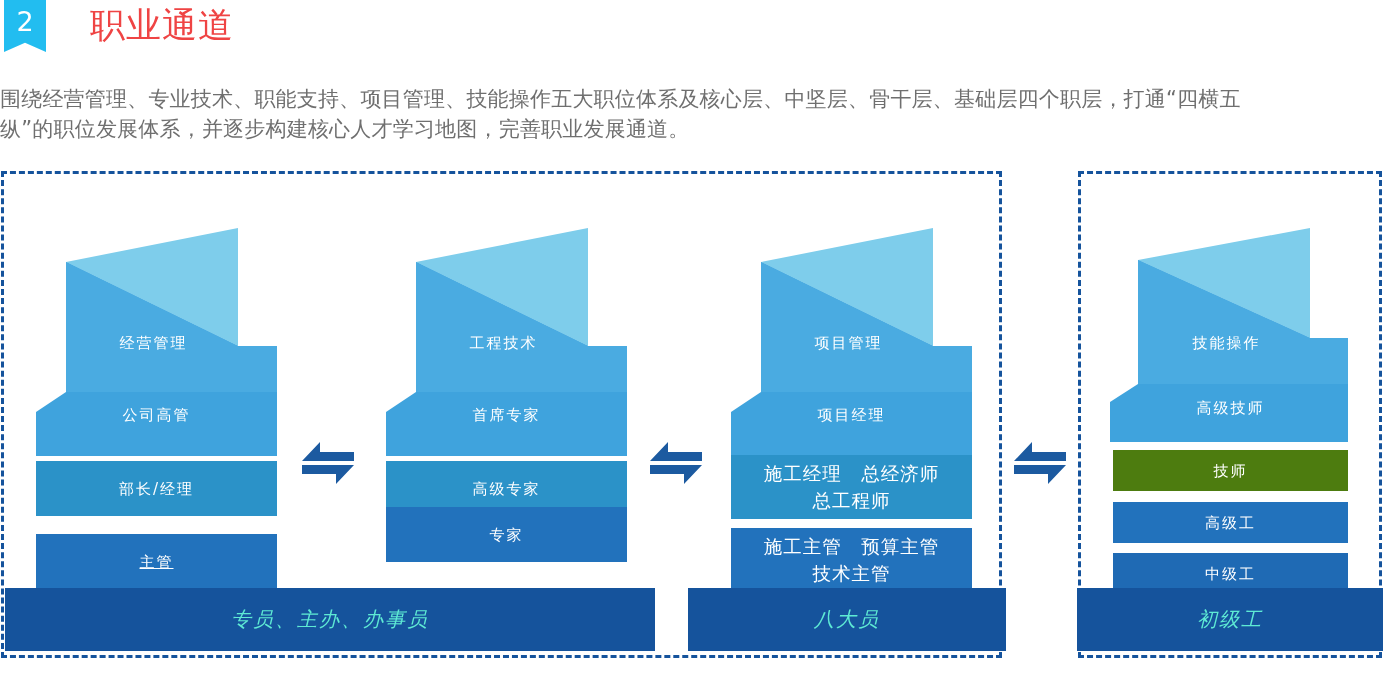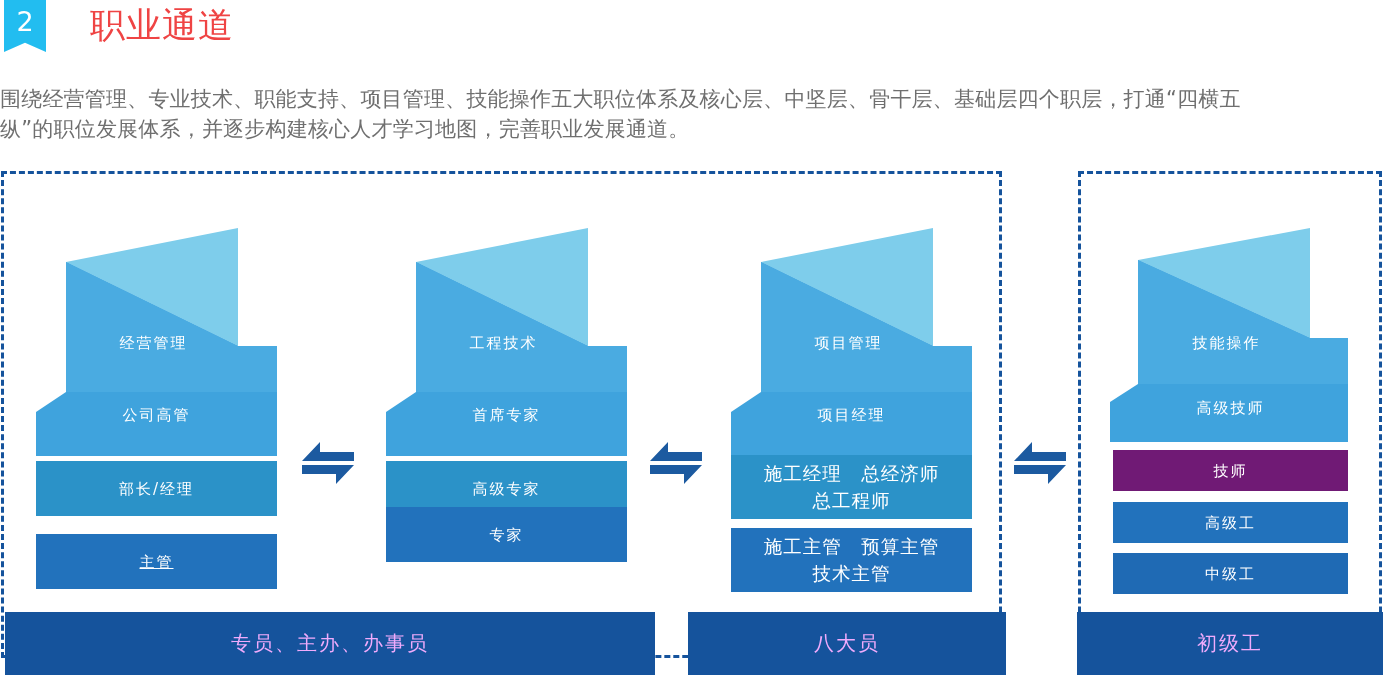--- a/index.html
+++ b/index.html
@@ -69,24 +69,24 @@
   }
   .tier.two-line { font-size: 18.5px; letter-spacing: 1px; line-height: 27px; }
 
   .t-label { position: relative; z-index: 4; }
 
   
   .swap { position: absolute; width: 56px; height: 46px; }
 
   
   .footbar {
-    position: absolute; top: 612px; height: 63px;
+    position: absolute; top: 588px; height: 63px;
     background: #15539c;
     display: flex; align-items: center; justify-content: center;
-    color: #f0abfc; font-size: 20px; letter-spacing: 2px;
+    color: #5eead4; font-size: 20px; letter-spacing: 2px; font-style: italic;
   }
   #foot-1 { left: 5px;    width: 650px; }
   #foot-2 { left: 688px;  width: 318px; }
   #foot-3 { left: 1077px; width: 306px; }
 </style>
 </head>
 <body>
 
 <div id="root">
 
@@ -204,21 +204,21 @@
     </svg>
     <svg class="wing" style="left:1105px; top:380px; width:250px; height:66px;" viewBox="0 0 250 66">
       <polygon points="5,22 33,4 243,4 243,62 5,62" fill="#3fa3dd"></polygon>
     </svg>
     <div class="tier" style="left:1105px; top:320px; width:243px; height:46px;">
       <span class="t-label">技能操作</span>
     </div>
     <div class="tier" style="left:1113px; top:386px; width:235px; height:44px;font-family:Liberation Serif, serif;">
       <span class="t-label">高级技师</span>
     </div>
-    <div class="tier" style="left:1113px; top:450px; width:235px; height:41px; background:#701a75;">
+    <div class="tier" style="left:1113px; top:450px; width:235px; height:41px; background:#4d7c0f;">
       <span class="t-label">技师</span>
     </div>
     <div class="tier" style="left:1113px; top:502px; width:235px; height:41px; background:#2272bc;">
       <span class="t-label">高级工</span>
     </div>
     <div class="tier" style="left:1113px; top:553px; width:235px; height:41px; background:#1f6ab4;">
       <span class="t-label">中级工</span>
     </div>
   </div>
 

